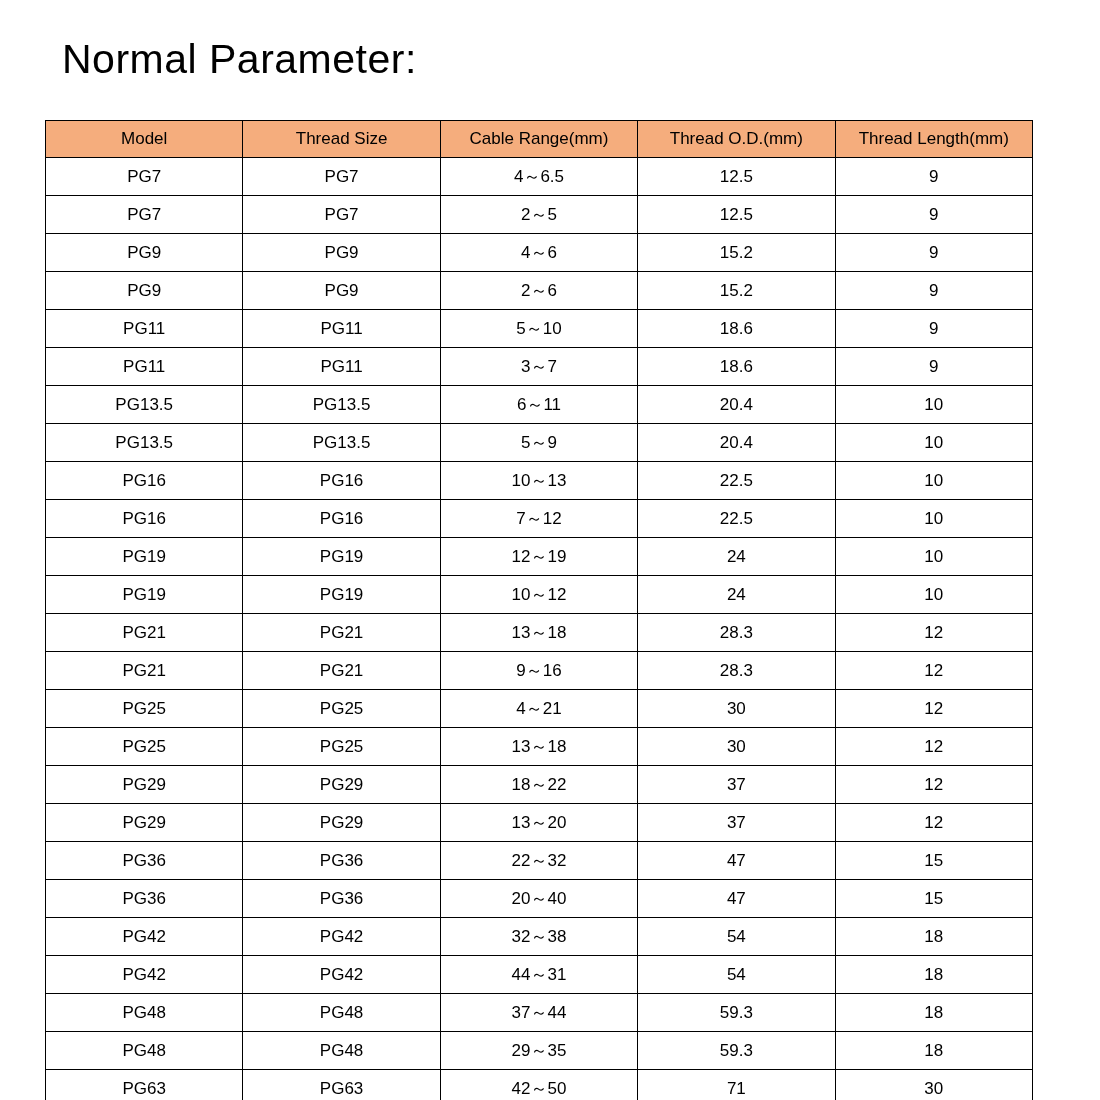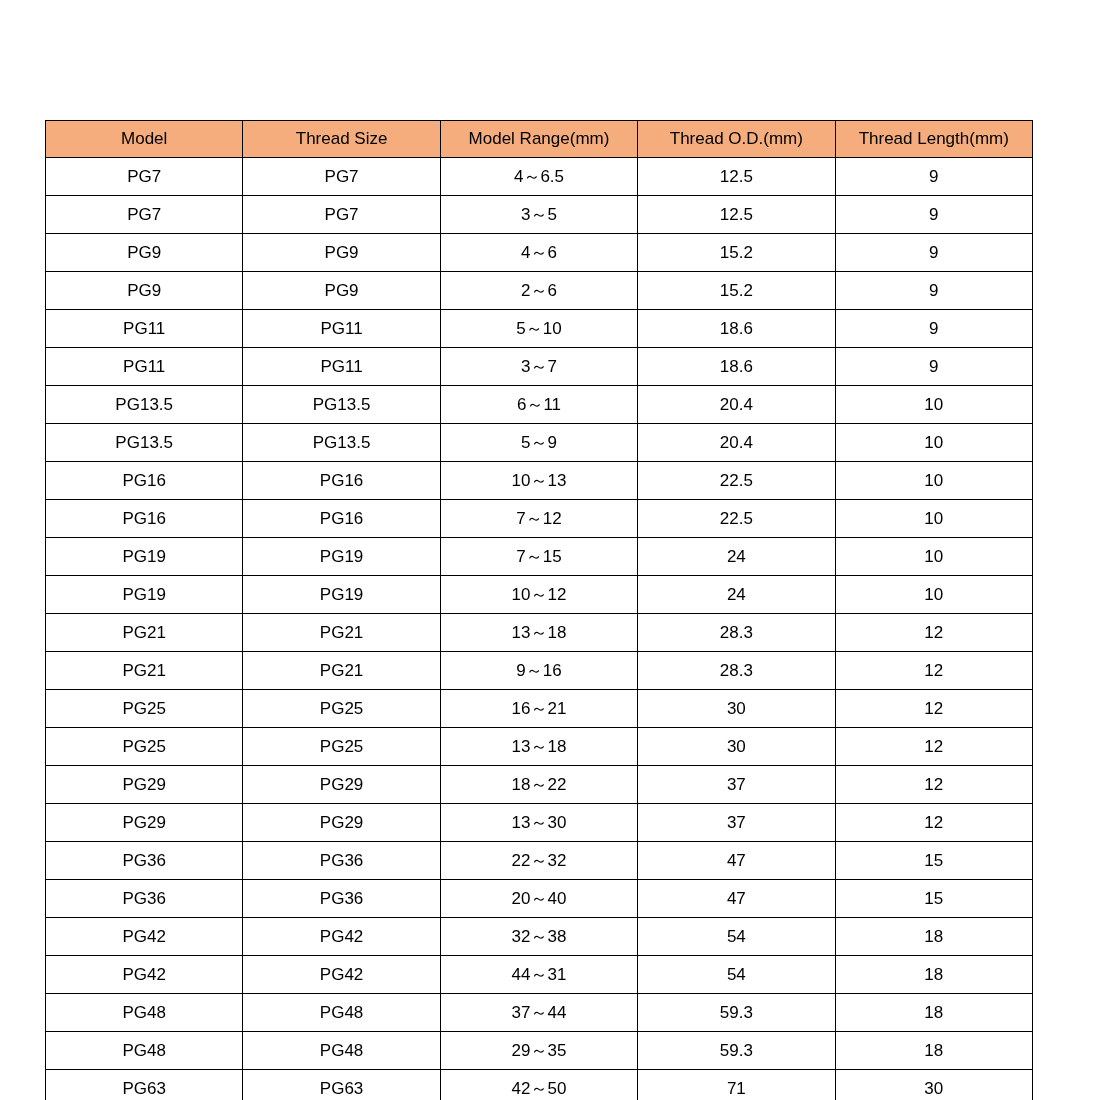--- a/index.html
+++ b/index.html
@@ -52,43 +52,44 @@
   }
   table.param-table tbody tr {
     height: 38px;
     background: #ffffff;
   }
 </style>
 </head>
 <body>
 
 <div class="page">
+  <h1 class="page-title">Normal Parameter:</h1>
 
   <table class="param-table">
     <thead>
       <tr id="header-row">
           <th>Model</th>
           <th>Thread Size</th>
-          <th>Model Range(mm)</th>
+          <th>Cable Range(mm)</th>
           <th>Thread O.D.(mm)</th>
           <th>Thread Length(mm)</th>
         </tr>
     </thead>
     <tbody id="table-body">
         <tr>
           <td>PG7</td>
           <td>PG7</td>
           <td>4～6.5</td>
           <td>12.5</td>
           <td>9</td>
         </tr>
         <tr>
           <td>PG7</td>
           <td>PG7</td>
-          <td>3～5</td>
+          <td>2～5</td>
           <td>12.5</td>
           <td>9</td>
         </tr>
         <tr>
           <td>PG9</td>
           <td>PG9</td>
           <td>4～6</td>
           <td>15.2</td>
           <td>9</td>
         </tr>
@@ -137,21 +138,21 @@
         <tr>
           <td>PG16</td>
           <td>PG16</td>
           <td>7～12</td>
           <td>22.5</td>
           <td>10</td>
         </tr>
         <tr>
           <td>PG19</td>
           <td>PG19</td>
-          <td>7～15</td>
+          <td>12～19</td>
           <td>24</td>
           <td>10</td>
         </tr>
         <tr>
           <td>PG19</td>
           <td>PG19</td>
           <td>10～12</td>
           <td>24</td>
           <td>10</td>
         </tr>
@@ -165,42 +166,42 @@
         <tr>
           <td>PG21</td>
           <td>PG21</td>
           <td>9～16</td>
           <td>28.3</td>
           <td>12</td>
         </tr>
         <tr>
           <td>PG25</td>
           <td>PG25</td>
-          <td>16～21</td>
+          <td>4～21</td>
           <td>30</td>
           <td>12</td>
         </tr>
         <tr>
           <td>PG25</td>
           <td>PG25</td>
           <td>13～18</td>
           <td>30</td>
           <td>12</td>
         </tr>
         <tr>
           <td>PG29</td>
           <td>PG29</td>
           <td>18～22</td>
           <td>37</td>
           <td>12</td>
         </tr>
         <tr>
           <td>PG29</td>
           <td>PG29</td>
-          <td>13～30</td>
+          <td>13～20</td>
           <td>37</td>
           <td>12</td>
         </tr>
         <tr>
           <td>PG36</td>
           <td>PG36</td>
           <td>22～32</td>
           <td>47</td>
           <td>15</td>
         </tr>

